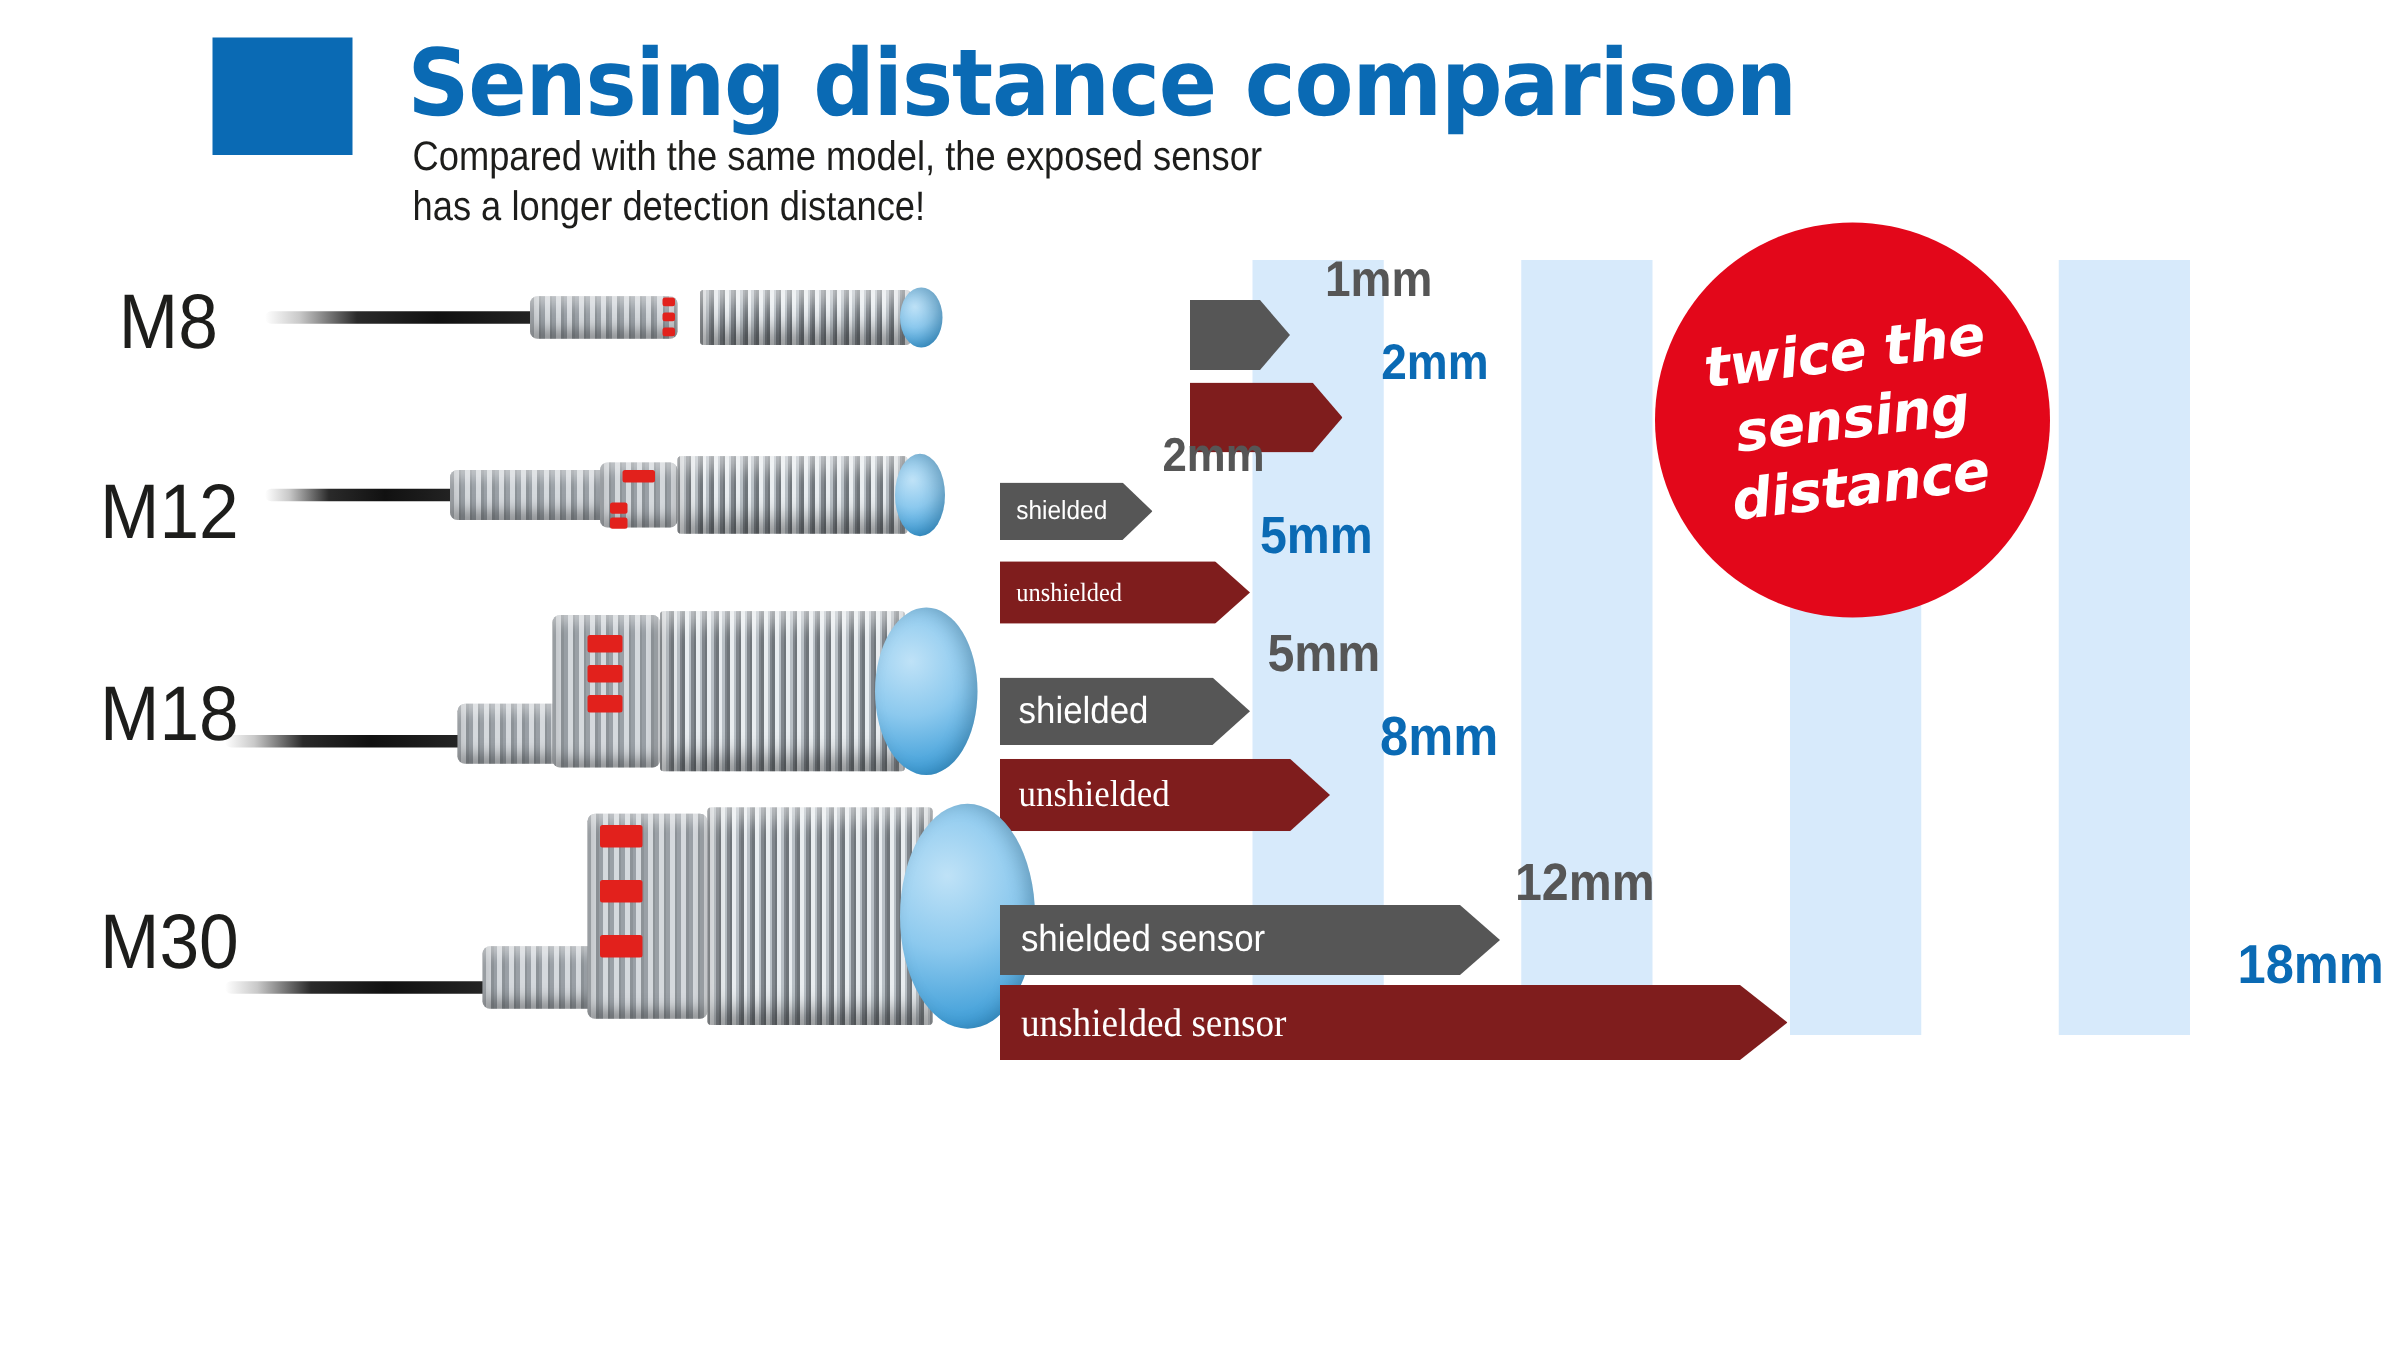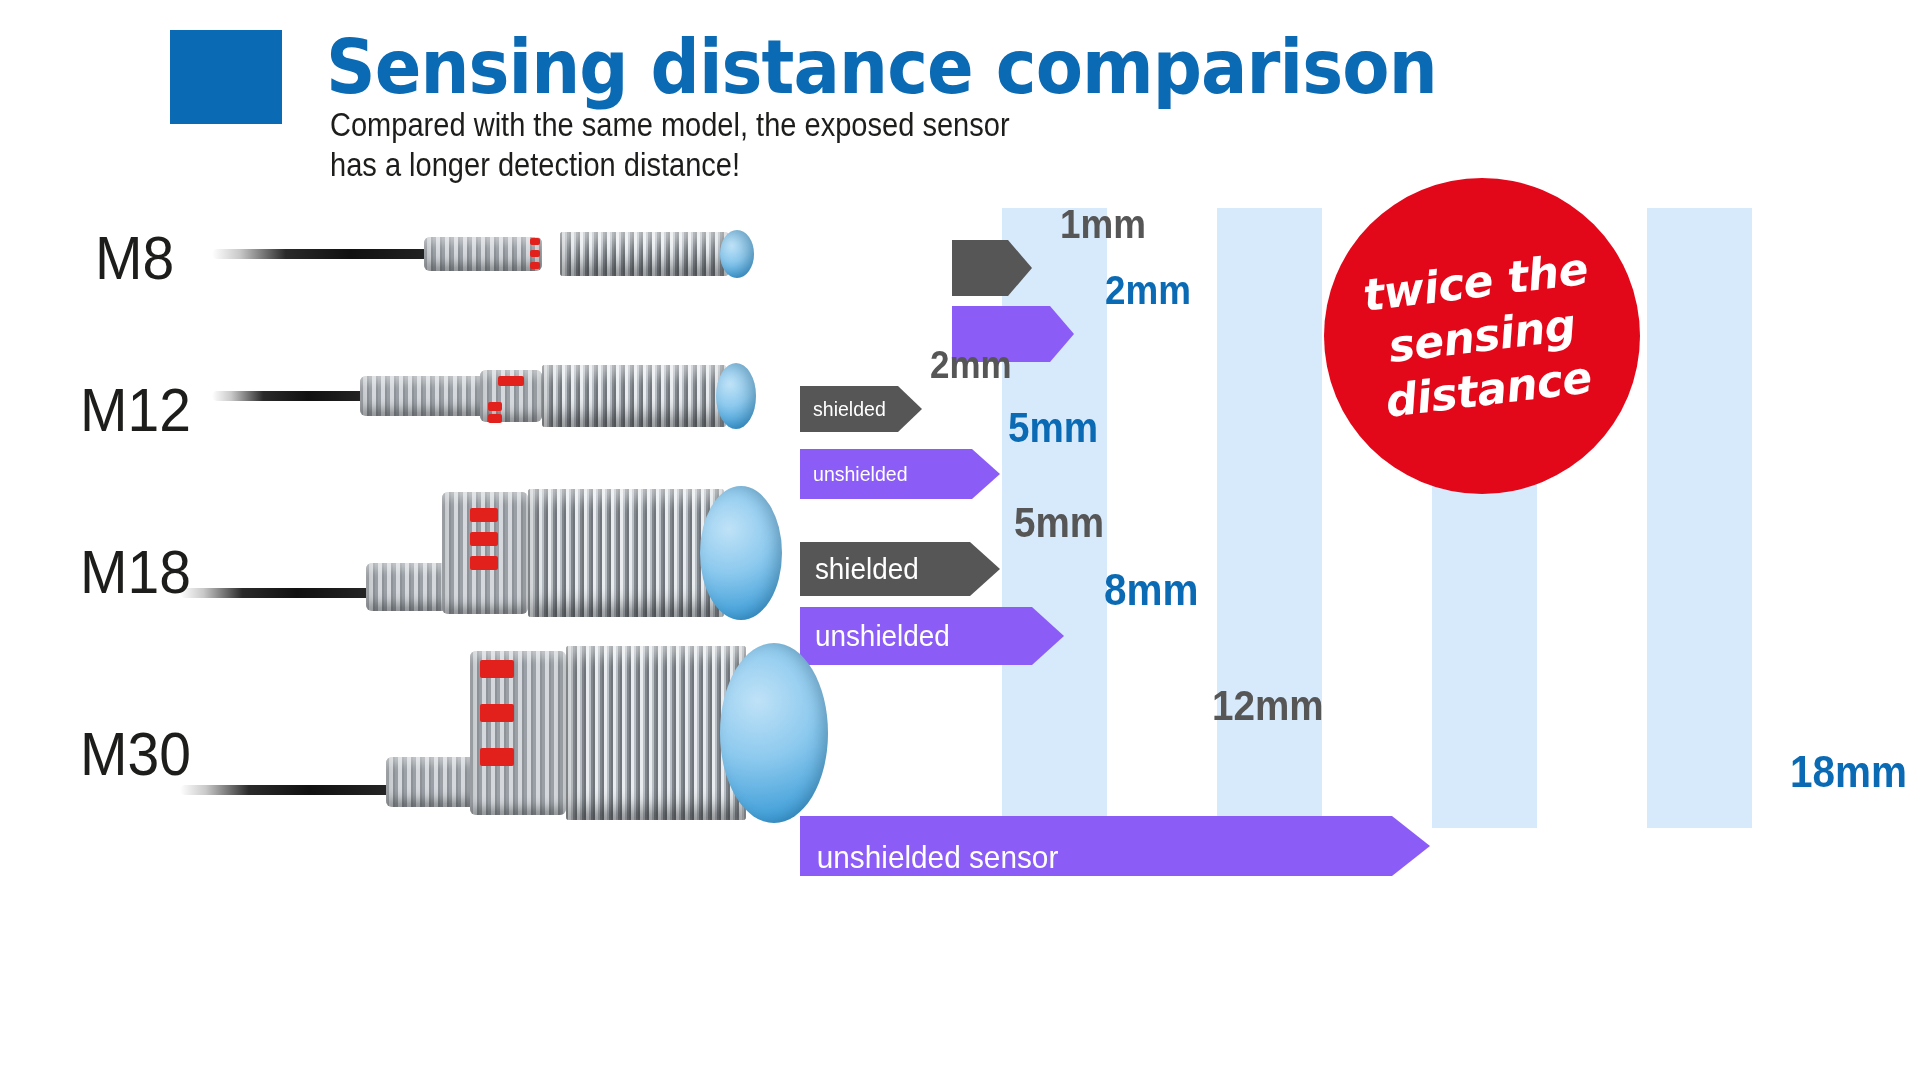--- a/index.html
+++ b/index.html
@@ -71,21 +71,21 @@
   }
 
   
   .arrow{
     position:absolute;display:flex;align-items:center;
     color:#ffffff;font-family:"Liberation Sans",sans-serif;
     box-sizing:border-box;
     margin-top:44px;
   }
   .arrow.shielded{background:#565656;}
-  .arrow.unshielded{background:#8b5cf6;}
+  .arrow.unshielded{background:#7f1d1d;font-family:Liberation Serif, serif;}
   .arrow-label{
     padding-left:18px;white-space:nowrap;
     transform:scaleX(0.93);transform-origin:left center;
   }
   .mm{
     position:absolute;font-family:"Liberation Sans",sans-serif;
     font-weight:700;white-space:nowrap;
     transform:scaleX(0.92);transform-origin:left center;
   }
   .mm.shielded{color:#565656;}
@@ -199,24 +199,28 @@
   <div class="sensor" style="left:180px;top:638px;width:640px;height:190px;">
     <div class="cable" style="top:80%;width:215px;"></div>
     <div class="grip" style="left:206px;top:76%;width:90px;height:50px;"></div>
     <div class="grip" style="left:290px;top:50%;width:96px;height:164px;"></div>
     <div class="led" style="left:300px;top:22px;width:34px;height:18px;"></div>
     <div class="led" style="left:300px;top:66px;width:34px;height:18px;"></div>
     <div class="led" style="left:300px;top:110px;width:34px;height:18px;"></div>
     <div class="thread" style="left:386px;top:50%;width:180px;height:174px;"></div>
     <div class="face" style="left:540px;top:50%;width:108px;height:180px;"></div>
   </div>
+  <div class="arrow shielded" style="left:800px;top:680px;width:400px;height:56px;
+              clip-path:polygon(0 0, 368px 0, 100% 50%, 368px 100%, 0 100%);">
+    <span class="arrow-label" style="font-size:30px;padding-left:18px;">shielded sensor</span>
+  </div>
   <div class="mm shielded" style="left:1212px;top:678px;line-height:56px;font-size:42px;">12mm</div>
 
-  <div class="arrow unshielded" style="left:800px;top:772px;width:630px;height:60px;
-              clip-path:polygon(0 0, 592px 0, 100% 50%, 592px 100%, 0 100%);align-items:flex-end;">
+  <div class="arrow unshielded" style="left:800px;top:744px;width:630px;height:60px;
+              clip-path:polygon(0 0, 592px 0, 100% 50%, 592px 100%, 0 100%);">
     <span class="arrow-label" style="font-size:32px;padding-left:18px;">unshielded sensor</span>
   </div>
   <div class="mm unshielded" style="left:1790px;top:742px;line-height:60px;font-size:44px;">18mm</div>
 
   <div class="callout">
     <div class="callout-tail"></div>
     <div class="callout-circle"></div>
     <div class="callout-text">
       <span>twice the</span>
       <span>sensing</span>

